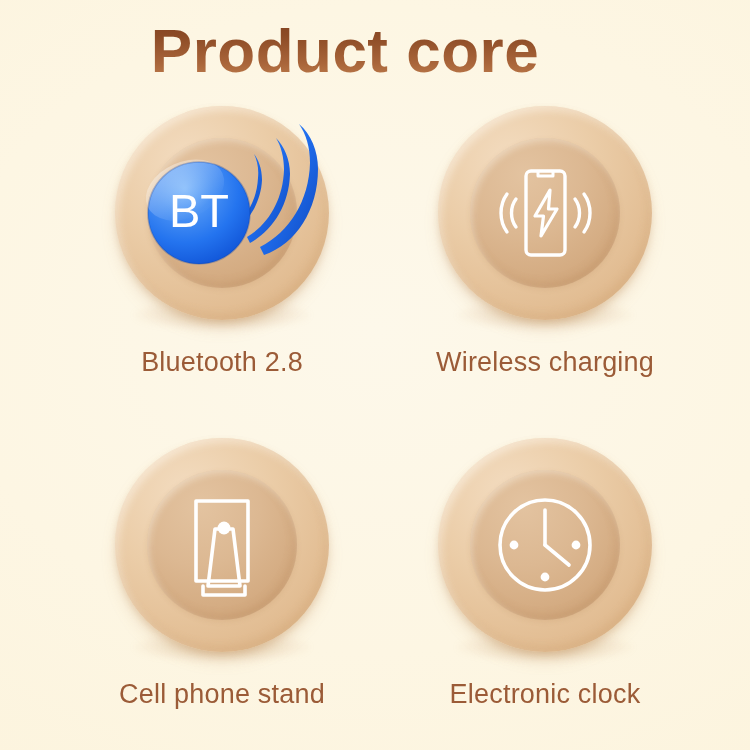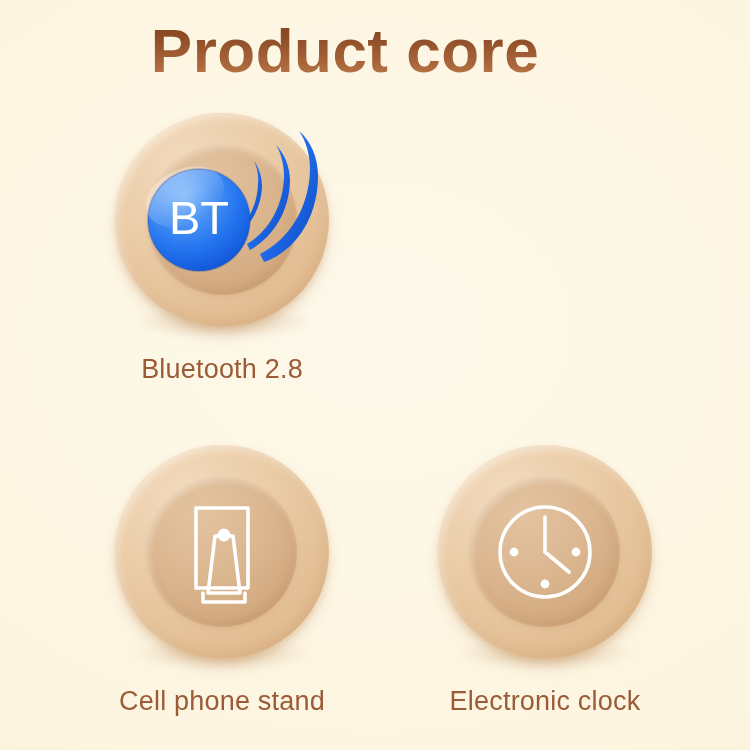--- a/index.html
+++ b/index.html
@@ -39,21 +39,21 @@
     background-clip: text;
     color: transparent;
     -webkit-text-fill-color: transparent;
     font-family: "Liberation Sans", sans-serif;
     white-space: nowrap;
   }
 
   
   .grid {
     position: absolute;
-    top: 111px;
+    top: 104px;
     left: 0;
     width: 670px;
     height: 640px;
   }
 
   .card {
     position: absolute;
     width: 320px;
     height: 300px;
     text-align: center;
@@ -179,20 +179,44 @@
           <circle cx="84" cy="107" r="51" fill="url(#btSphere)"></circle>
           <ellipse cx="70" cy="84" rx="41" ry="28" fill="url(#btGloss)" transform="rotate(-24 70 84)"></ellipse>
           <circle cx="84" cy="107" r="51" fill="none" stroke="#0b3fa6" stroke-opacity="0.30" stroke-width="1.6"></circle>
 
           <text x="84" y="121" text-anchor="middle" font-family="Liberation Sans, sans-serif" font-size="47" font-weight="400" fill="#ffffff">BT</text>
         </svg>
       </div>
       <div class="caption">Bluetooth 2.8</div>
     </div>
 
+    <div class="card c1">
+      <div class="disc-shadow"></div>
+      <div class="disc-outer"></div>
+      <div class="disc-inner"></div>
+      <div class="icon-layer">
+        <svg viewBox="0 0 214 214" xmlns="http://www.w3.org/2000/svg">
+          <g fill="none" stroke="#ffffff" stroke-width="3.4" stroke-linecap="round" stroke-linejoin="round">
+
+            <rect x="88" y="65" width="39" height="84" rx="5" ry="5"></rect>
+
+            <path d="M100 66 L100 70 L115 70 L115 66" stroke-width="3"></path>
+
+            <path d="M78 93 C72 101 72 113 78 121"></path>
+            <path d="M69 88 C61 99 61 115 69 126"></path>
+
+            <path d="M137 93 C143 101 143 113 137 121"></path>
+            <path d="M146 88 C154 99 154 115 146 126"></path>
+          </g>
+
+          <path d="M112 84 L97 110 L105.5 110 L103 130 L119 103 L110.5 103 Z" fill="none" stroke="#ffffff" stroke-width="3.2" stroke-linejoin="round" stroke-linecap="round"></path>
+        </svg>
+      </div>
+      <div class="caption">Wireless charging</div>
+    </div>
 
     <div class="card c2">
       <div class="disc-shadow"></div>
       <div class="disc-outer"></div>
       <div class="disc-inner"></div>
       <div class="icon-layer">
         <svg viewBox="0 0 214 214" xmlns="http://www.w3.org/2000/svg">
           <g fill="none" stroke="#ffffff" stroke-width="3.6" stroke-linecap="round" stroke-linejoin="round">
 
             <rect x="81" y="63" width="52" height="80"></rect>

